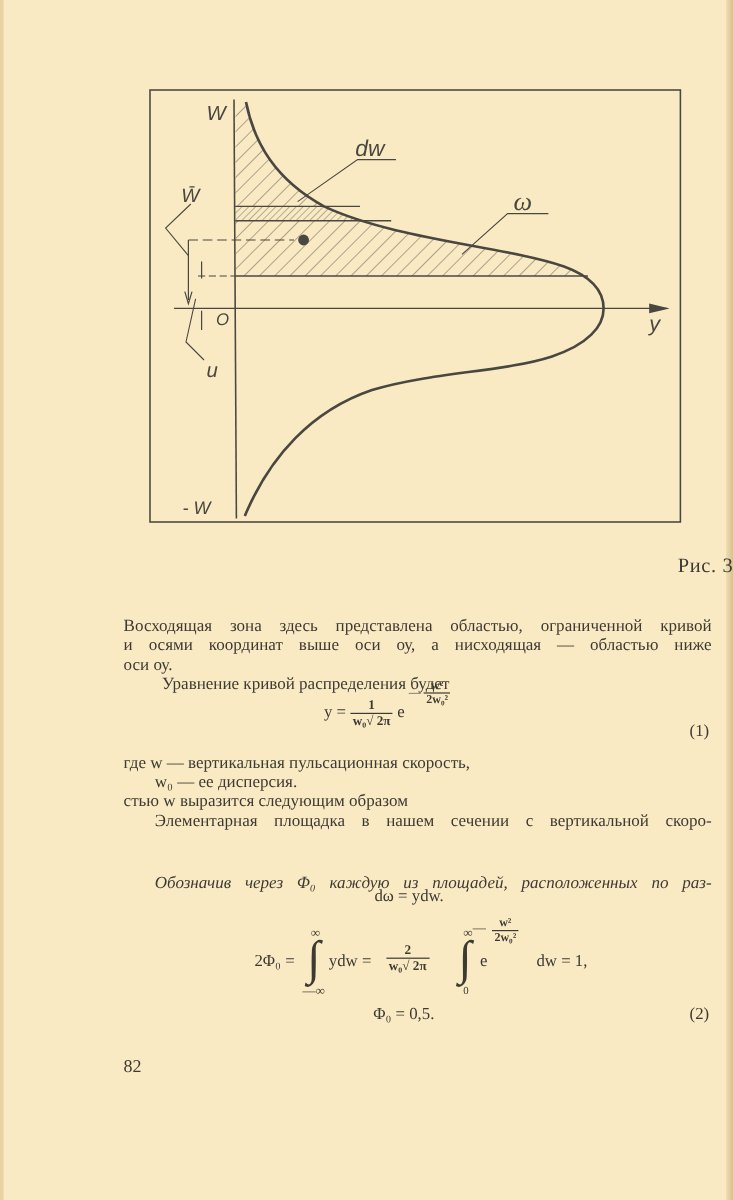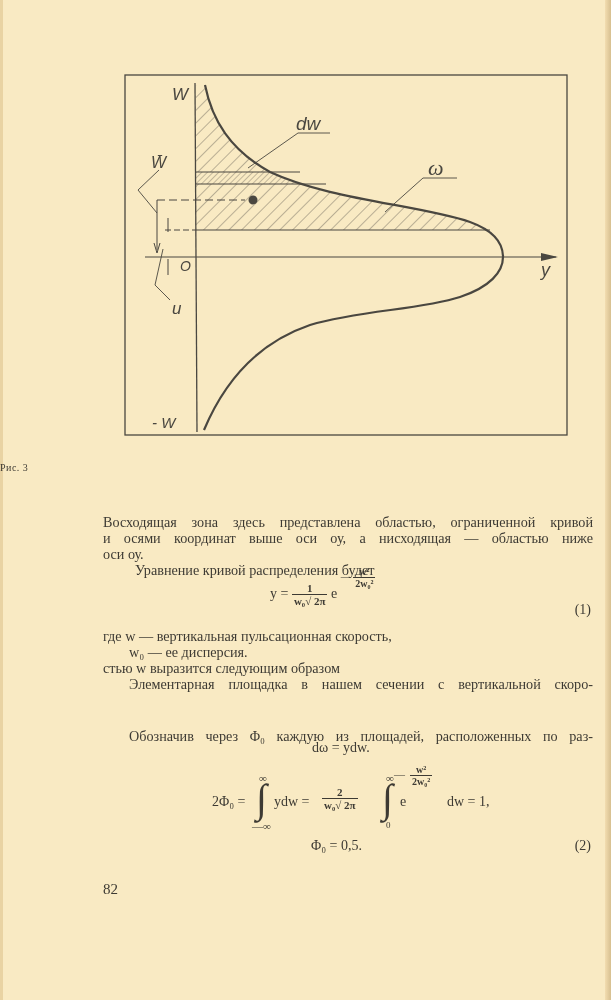--- a/index.html
+++ b/index.html
@@ -2,21 +2,21 @@
 <html><head>
 <meta charset="utf-8">
 <style>
   html,body{margin:0;padding:0;}
   body{width:611px;height:1000px;background:#f9eac3;position:relative;overflow:hidden;
        font-family:"Liberation Serif","DejaVu Serif",serif;color:#3d3a33;}
   .page-edge-right{position:absolute;right:0;top:0;width:6px;height:1000px;
        background:linear-gradient(to right,#f3ddb0,#d6bf90);}
   .page-edge-left{position:absolute;left:0;top:0;width:3px;height:1000px;background:#e9d3a3;}
   .figure{position:absolute;left:0;top:0;width:611px;height:450px;}
-  .caption{position:absolute;left:0;width:611px;top:462px;text-align:left;font-size:10px;letter-spacing:0.5px;}
+  .caption{position:absolute;left:0;width:611px;top:462px;text-align:right;font-size:17px;letter-spacing:0.5px;}
   .para{position:absolute;left:103px;width:490px;font-size:14.2px;line-height:16px;text-align:justify;}
   .para .ln{display:block;white-space:nowrap;}
   .ln.just{text-align:justify;text-align-last:justify;white-space:normal;}
   .indent{padding-left:32px;}
   .eq{position:absolute;font-size:14px;}
   .eqnum{position:absolute;right:20px;font-size:14px;}
   .small{font-size:10px;}
   .frac{display:inline-block;vertical-align:middle;text-align:center;font-weight:bold;}
   .frac .num{display:block;border-bottom:1px solid #3d3a33;padding:0 2px;}
   .frac .den{display:block;padding:0 2px;}
@@ -114,21 +114,21 @@
 <div class="para" style="top:628px;">
   <span class="ln">где w — вертикальная пульсационная скорость,</span>
   <span class="ln indent" style="padding-left:26px;">w₀ — ее дисперсия.</span>
   <span class="ln">стью w выразится следующим образом</span>
   <span class="ln just indent" style="padding-left:26px;">Элементарная площадка в нашем сечении с вертикальной скоро-</span>
 </div>
 
 <div class="eq" style="left:312px;top:740px;">dω = ydw.</div>
 
 <div class="para" style="top:728px;">
-  <span class="ln just indent" style="padding-left:26px;">Обозначив через Φ₀ каждую из площадей, расположенных по раз-</span>
+  <span class="ln just indent" style="padding-left:26px;font-style:italic;">Обозначив через Φ₀ каждую из площадей, расположенных по раз-</span>
 </div>
 
 <div class="eq" style="left:212px;top:772px;height:60px;width:300px;">
   <span style="position:absolute;left:0;top:22px;">2Φ₀ =</span>
   <span style="position:absolute;left:47px;top:0;font-size:11px;">∞</span>
   <span style="position:absolute;left:44px;top:5px;font-size:40px;line-height:44px;">∫</span>
   <span style="position:absolute;left:40px;top:48px;font-size:11px;">—∞</span>
   <span style="position:absolute;left:62px;top:22px;">ydw =</span>
   <span class="frac" style="position:absolute;left:110px;top:14px;font-size:11px;">
     <span class="num">2</span>

